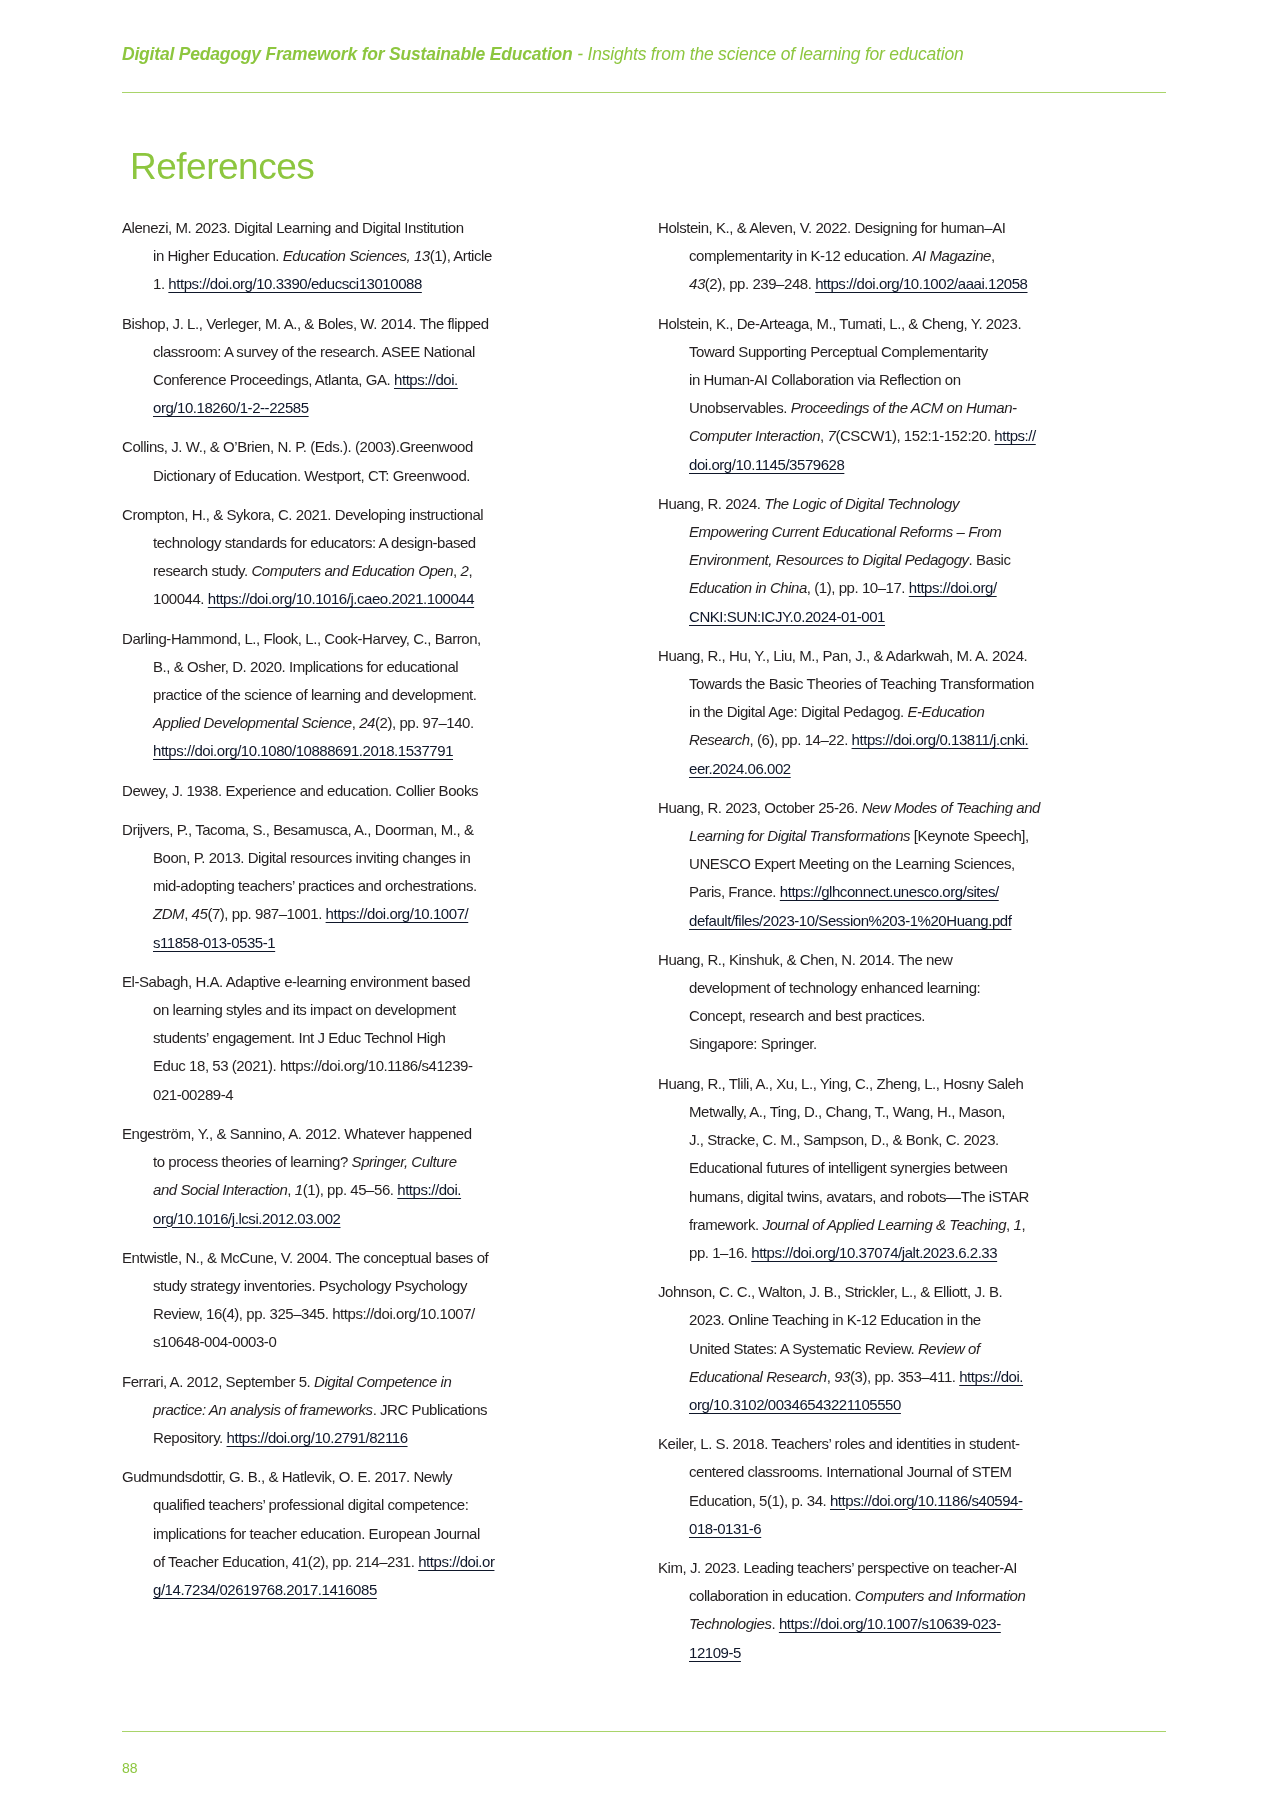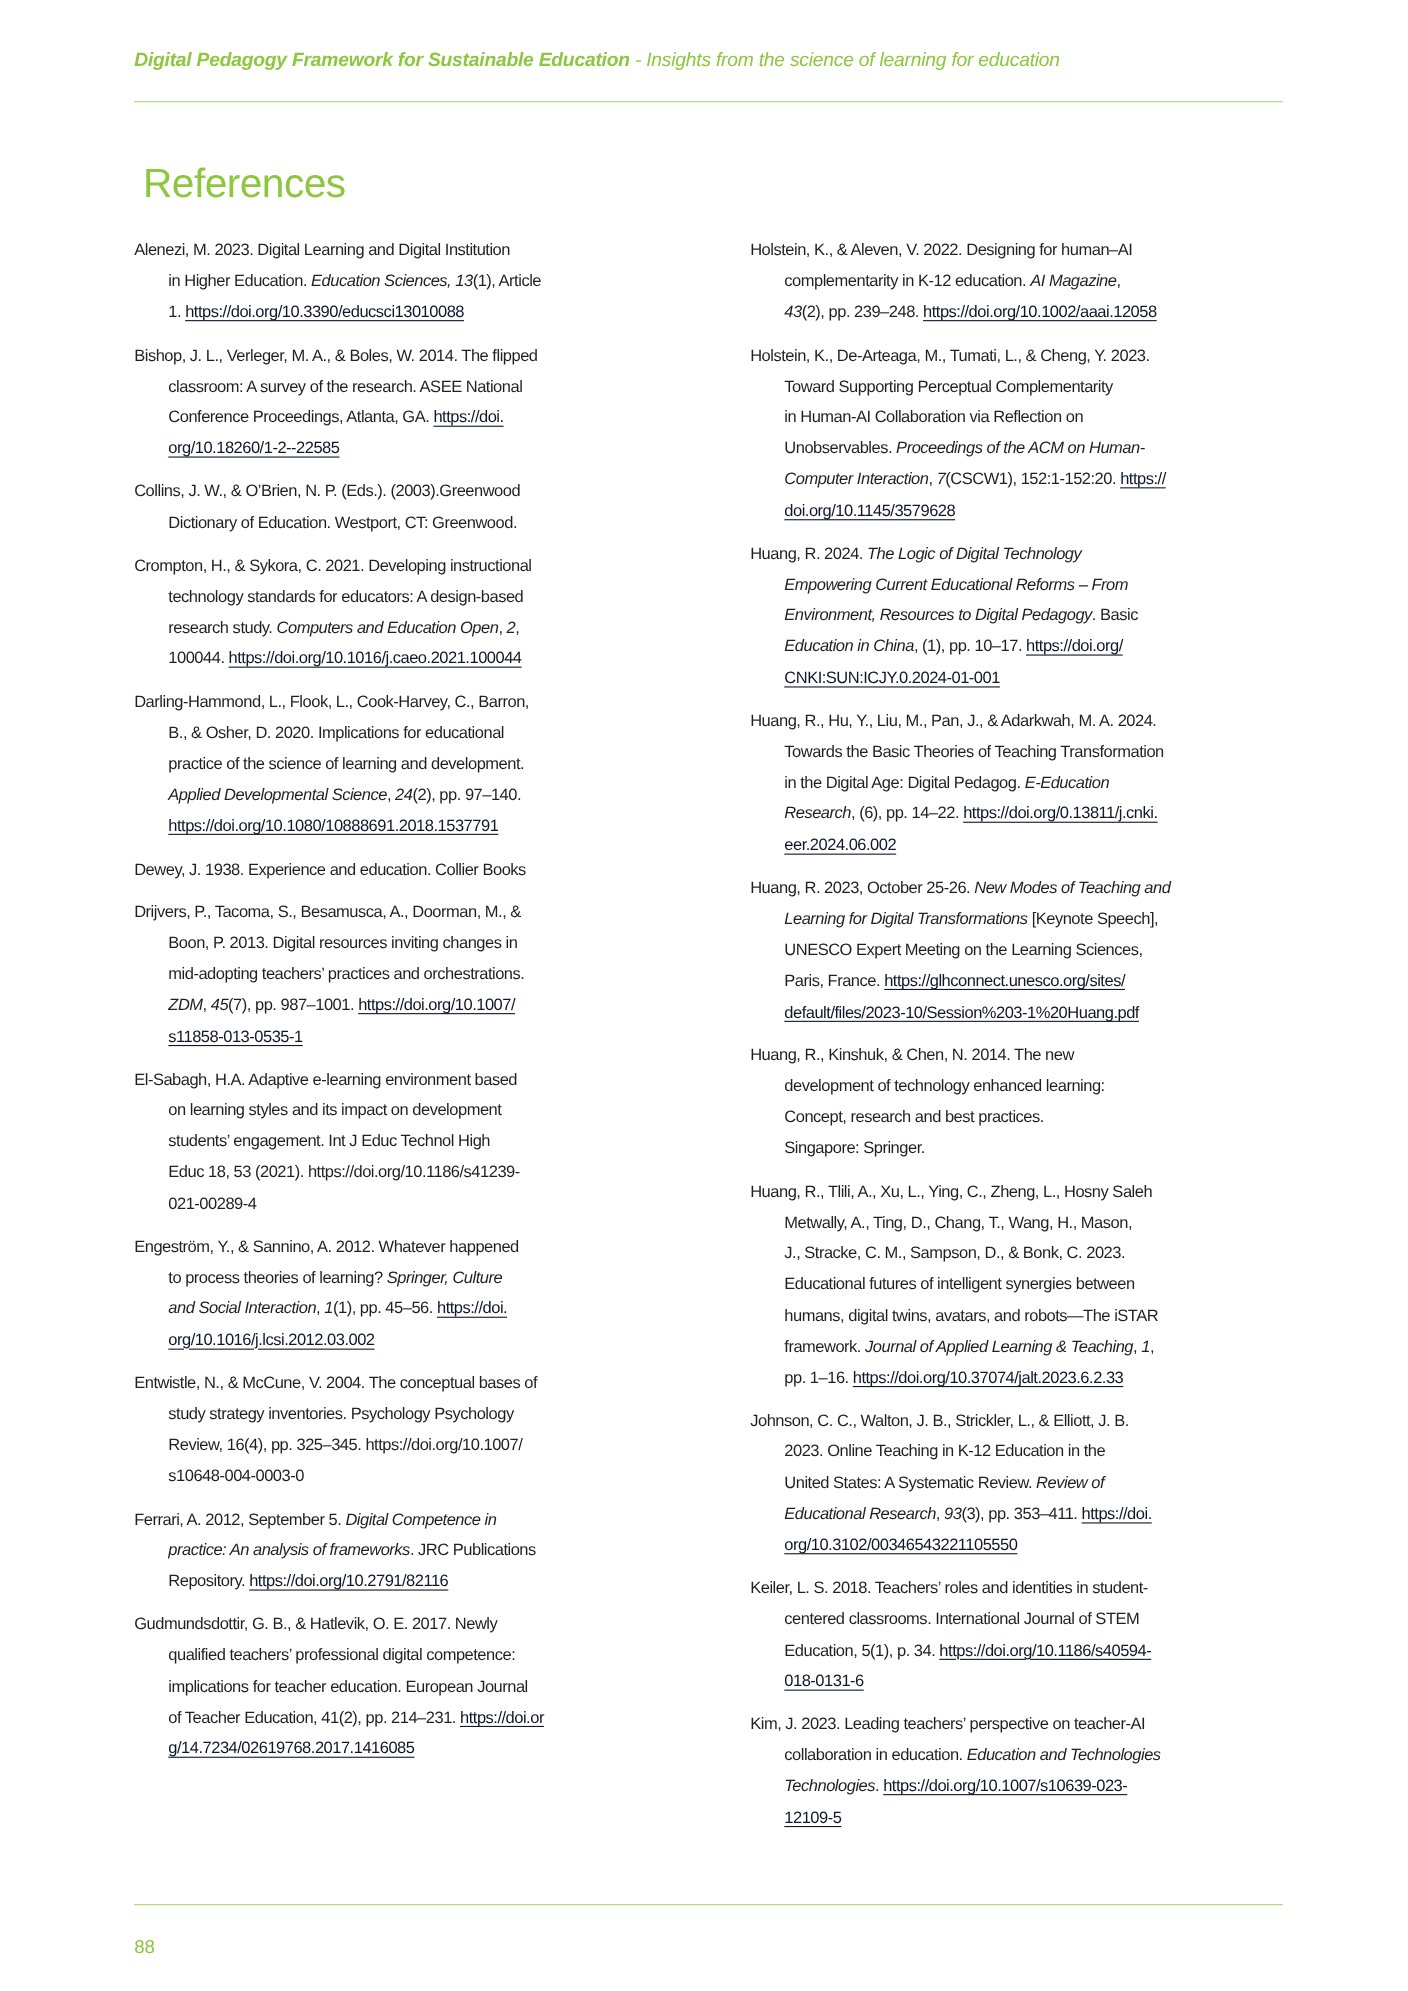--- a/index.html
+++ b/index.html
@@ -4,28 +4,28 @@
   <style>
     html, body { margin: 0; padding: 0; background: #ffffff; }
     body { width: 1280px; height: 1810px; position: relative; overflow: hidden;
            font-family: "Liberation Sans", "DejaVu Sans", sans-serif; color: #231f20; }
     .header { position: absolute; left: 122px; top: 44px; font-size: 17.5px; color: #8dc63f; letter-spacing: -0.2px; font-style: italic; }
     .header .bold { font-weight: bold; }
     .header-rule { position: absolute; left: 122px; width: 1044px; top: 92px; height: 0; border-top: 1.5px solid #a9d46a; }
     .title { position: absolute; left: 130px; top: 146px; margin: 0; font-size: 37px; font-weight: normal; color: #8dc63f; letter-spacing: -0.5px; }
     .col { position: absolute; top: 214px; width: 520px; }
     .col-left { left: 122px; }
-    .col-right { left: 658px; margin-left: 24px; }
+    .col-right { left: 658px; }
     .ref { margin: 0 0 11px 0; font-size: 15px; line-height: 28.2px; letter-spacing: -0.45px; white-space: nowrap; }
     .ref .line { display: block; padding-left: 31px; }
     .ref .line:first-child { padding-left: 0; }
     .ref em { font-style: italic; }
     .ref a { color: #0f172a; text-decoration: underline; text-decoration-thickness: 1px; text-underline-offset: 3px; }
     .footer-rule { position: absolute; left: 122px; width: 1044px; top: 1731px; height: 0; border-top: 1.5px solid #a9d46a; }
-    .page-number { position: absolute; left: 122px; top: 1760px; font-size: 17px; color: #8dc63f; }
+    .page-number { position: absolute; left: 122px; top: 1760px; font-size: 14px; color: #8dc63f; }
   </style>
 </head>
 <body>
 
 <div class="header">
   <span class="bold">Digital Pedagogy Framework for Sustainable Education</span><span> - Insights from the science of learning for education</span>
 </div>
 <div class="header-rule"></div>
 
 <h1 class="title">References</h1>
@@ -159,20 +159,20 @@
       <span class="line"><a>org/10.3102/00346543221105550</a></span>
     </p>
     <p class="ref">
       <span class="line"><span>Keiler, L. S. 2018. Teachers’ roles and identities in student-</span></span>
       <span class="line"><span>centered classrooms. International Journal of STEM</span></span>
       <span class="line"><span>Education, 5(1), p. 34. </span><a>https://doi.org/10.1186/s40594-</a></span>
       <span class="line"><a>018-0131-6</a></span>
     </p>
     <p class="ref">
       <span class="line"><span>Kim, J. 2023. Leading teachers’ perspective on teacher-AI</span></span>
-      <span class="line"><span>collaboration in education. </span><em>Education and Technologies</em></span>
+      <span class="line"><span>collaboration in education. </span><em>Computers and Information</em></span>
       <span class="line"><em>Technologies</em><span>. </span><a>https://doi.org/10.1007/s10639-023-</a></span>
       <span class="line"><a>12109-5</a></span>
     </p>
   </div>
 
 <div class="footer-rule"></div>
 <div class="page-number">88</div>
 
 </body></html>

